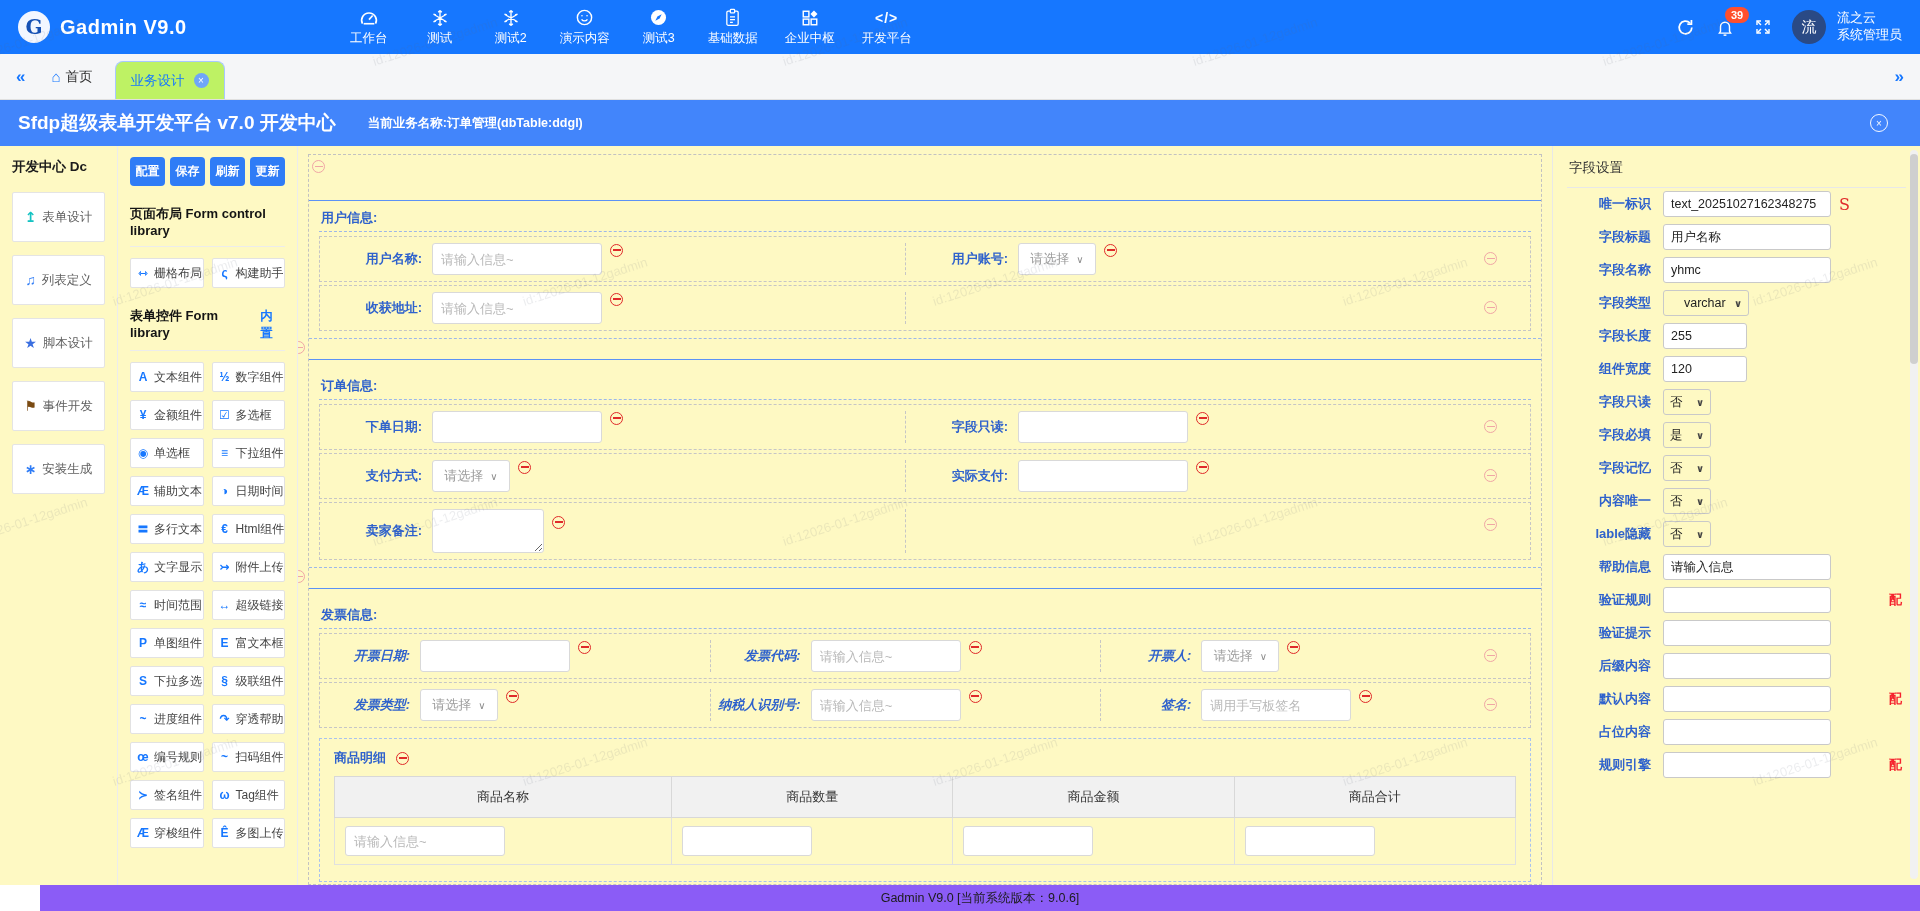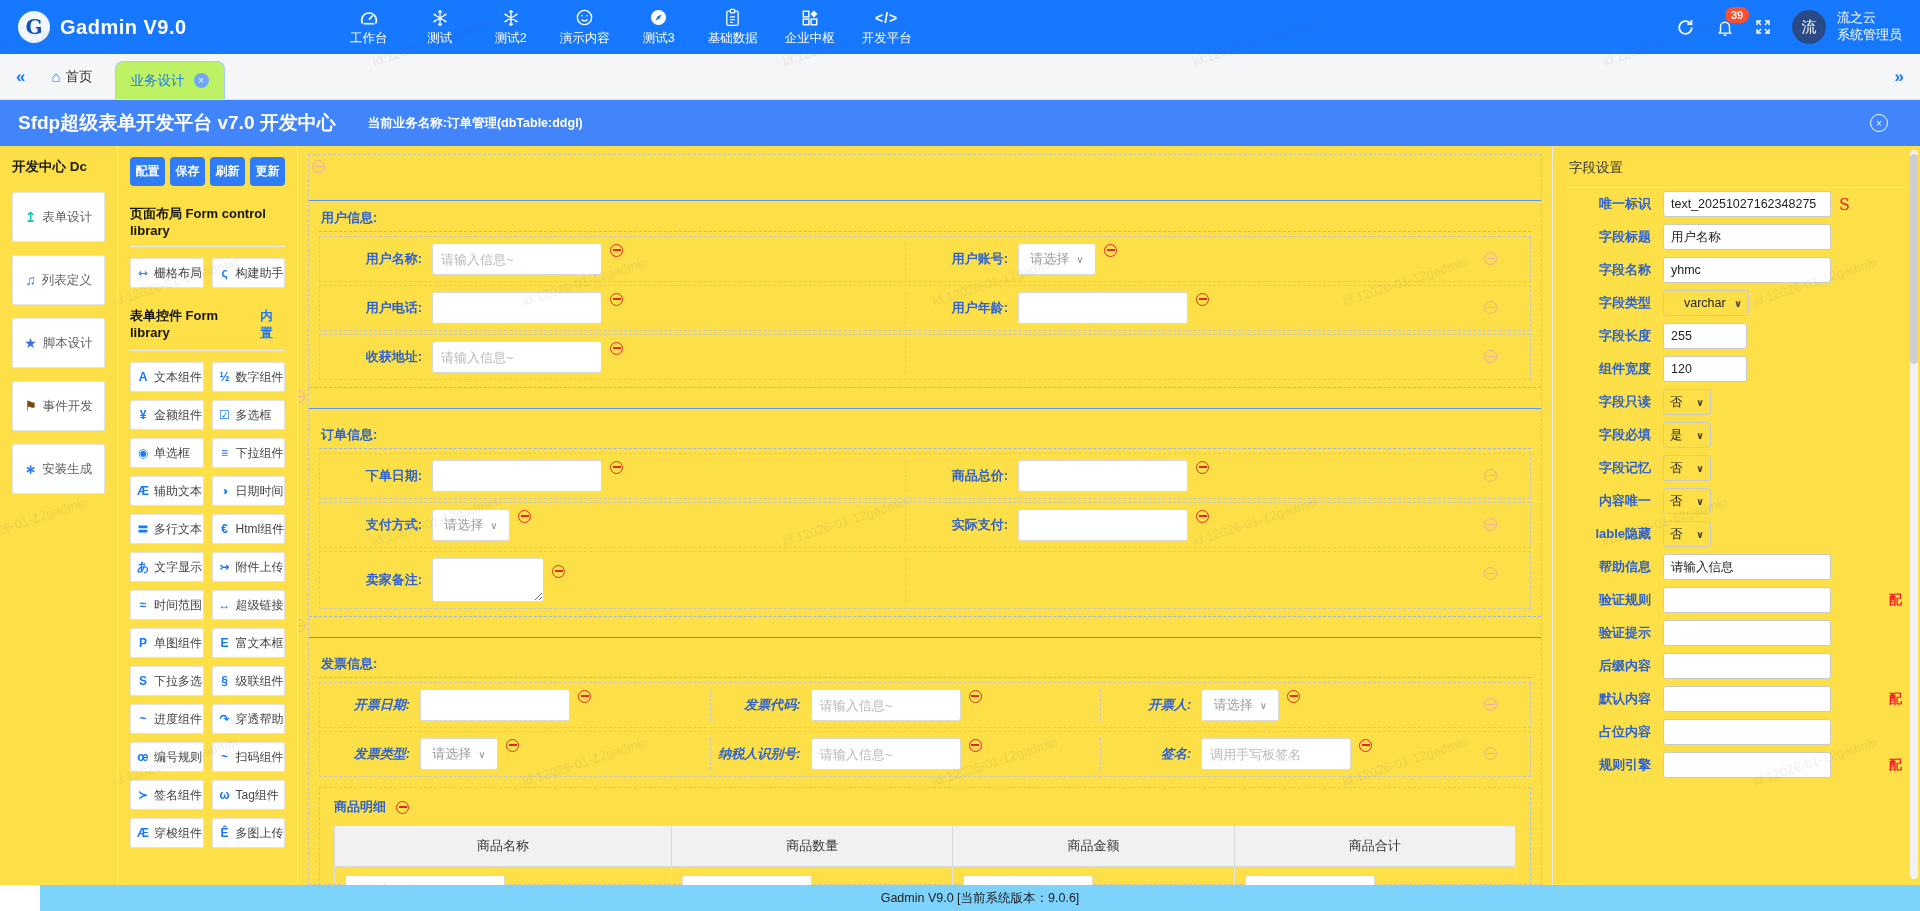--- a/index.html
+++ b/index.html
@@ -30,21 +30,21 @@
   .home-ic { color:#1677ff; font-size:15px; }
   .active-tab { margin-left:22px; align-self:flex-end; height:38px; padding:0 15px; background:#bef264; border:1px solid #a8c8ff; border-bottom:none; border-radius:8px 8px 0 0; display:flex; align-items:center; gap:9px; color:#1677ff; font-size:13.5px; cursor:pointer; }
   .tab-close { width:15px; height:15px; border-radius:50%; background:#6fa6f8; color:#fff; font-size:10px; display:flex; align-items:center; justify-content:center; }
   .chev-right { margin-left:auto; }
   
   .dev-header { height:46px; background:#4285fb; display:flex; align-items:center; padding:0 18px; color:#fff; }
   .dh-title { font-size:19px; font-weight:bold; }
   .dh-sub { font-size:12.5px; font-weight:bold; margin-left:32px; }
   .dh-close { margin-left:auto; margin-right:14px; width:18px; height:18px; border:1.5px solid #fff; border-radius:50%; display:flex; align-items:center; justify-content:center; font-size:10px; cursor:pointer; opacity:.95; }
   
-  .workspace { display:flex; height:739px; background:#fde047; }
+  .workspace { display:flex; height:739px; background:#fef9c3; }
   .dc-sidebar { width:118px; border-right:1px solid #ececec; padding:12px 12px; }
   .dc-title { font-weight:bold; font-size:13.5px; color:#1c1c1c; margin-bottom:16px; }
   .dc-item { border:1px solid #e4e4e4; border-radius:2px; height:50px; display:flex; align-items:center; justify-content:center; gap:6px; margin-bottom:13px; color:#5f5f5f; font-size:12.5px; background:#fff; cursor:pointer; }
   .dc-ic { font-size:14px; font-weight:bold; }
   .control-panel { width:180px; border-right:1px solid #ececec; padding:0 12px; overflow:hidden; }
   .cp-title { font-weight:bold; font-size:13px; color:#141414; padding:13px 0 8px; border-bottom:1px solid #ececec; display:flex; justify-content:space-between; align-items:baseline; }
   .cp-badge { color:#1677ff; font-size:12.5px; }
   .btn-row { display:flex; gap:5px; margin:11px 0 6px; }
   .btn { background:#2f7cf6; color:#fff; border:none; border-radius:4px; font-size:12px; padding:6px 0; width:37px; font-weight:bold; cursor:pointer; font-family:inherit; }
   .ctl-grid { display:grid; grid-template-columns:1fr 1fr; gap:8px; margin:11px 0 6px; }
@@ -88,21 +88,21 @@
   .fp-title { font-size:13.5px; color:#333; padding:13px 2px 10px; border-bottom:1px solid #e8e8e8; margin-bottom:3px; }
   .fp-row { display:flex; align-items:center; margin-bottom:7px; min-height:26px; }
   .fp-label { width:84px; text-align:right; color:#2f62cc; font-weight:bold; font-size:13px; margin-right:12px; flex-shrink:0; }
   .fp-input { height:26px; border:1px solid #c9c9c9; border-radius:3px; padding:0 7px; font-size:12.5px; color:#222; font-family:inherit; }
   .fp-select { height:26px; border:1px solid #c9c9c9; border-radius:3px; display:flex; align-items:center; justify-content:space-between; padding:0 6px; font-size:12.5px; color:#222; cursor:pointer; }
   .fp-select .caret { color:#444; font-weight:bold; }
   .w-lg { width:168px; } .w-md { width:86px;padding-left:20px; } .w-sm { width:84px; } .w-xs { width:48px; }
   .fp-suffix { color:#e02a2a; font-size:16px; margin-left:8px; font-family:"DejaVu Serif","Liberation Serif",serif; }
   .fp-link { color:#f5222d; font-size:13px; font-weight:bold; margin-left:auto; padding-right:4px; cursor:pointer; }
   
-  .footer { height:26px; display:flex; align-items:center; justify-content:center; font-size:12.5px; color:#1c1c1c; background:#7dd3fc;margin-left:40px; }
+  .footer { height:26px; display:flex; align-items:center; justify-content:center; font-size:12.5px; color:#1c1c1c; background:#8b5cf6;margin-left:40px; }
   .v-scroll { position:absolute; right:2px; top:150px; bottom:32px; width:8px; background:#f1f1f1; border-radius:4px; z-index:40; }
   .v-thumb { position:absolute; top:4px; height:210px; width:8px; background:#cfcfcf; border-radius:4px; cursor:pointer; }
 </style>
 </head>
 <body>
 
 <div class="app">
 
   <div class="navbar">
     <div class="logo">
@@ -414,58 +414,41 @@
                     <span>请选择</span>
                     <span class="caret">∨</span>
                   </div>
                   <span class="minus ctl-minus"></span>
                 </span>
               </div>
               <span class="minus lt row-minus"></span>
             </div>
             <div class="form-row">
               <div class="form-cell">
-                <span class="f-label">用户电话:</span>
-                <span class="ctl-wrap">
-                  <input class="f-input" placeholder="" style="">
-                  <span class="minus ctl-minus"></span>
-                </span>
-              </div>
-              <div class="form-cell">
-                <span class="f-label">用户年龄:</span>
-                <span class="ctl-wrap">
-                  <input class="f-input" placeholder="" style="">
-                  <span class="minus ctl-minus"></span>
-                </span>
-              </div>
-              <span class="minus lt row-minus"></span>
-            </div>
-            <div class="form-row">
-              <div class="form-cell">
                 <span class="f-label">收获地址:</span>
                 <span class="ctl-wrap">
                   <input class="f-input" placeholder="请输入信息~" style="">
                   <span class="minus ctl-minus"></span>
                 </span>
               </div>
               <div class="form-cell"></div>
               <span class="minus lt row-minus"></span>
             </div>
             <div class="canvas-sep"><span class="minus lt row-minus"></span></div>
             <div class="section-title">订单信息:</div>
             <div class="form-row">
               <div class="form-cell">
                 <span class="f-label">下单日期:</span>
                 <span class="ctl-wrap">
                   <input class="f-input" placeholder="" style="">
                   <span class="minus ctl-minus"></span>
                 </span>
               </div>
               <div class="form-cell">
-                <span class="f-label">商品总价:</span>
+                <span class="f-label">字段只读:</span>
                 <span class="ctl-wrap">
                   <input class="f-input" placeholder="" style="">
                   <span class="minus ctl-minus"></span>
                 </span>
               </div>
               <span class="minus lt row-minus"></span>
             </div>
             <div class="form-row">
               <div class="form-cell">
                 <span class="f-label">支付方式:</span>

